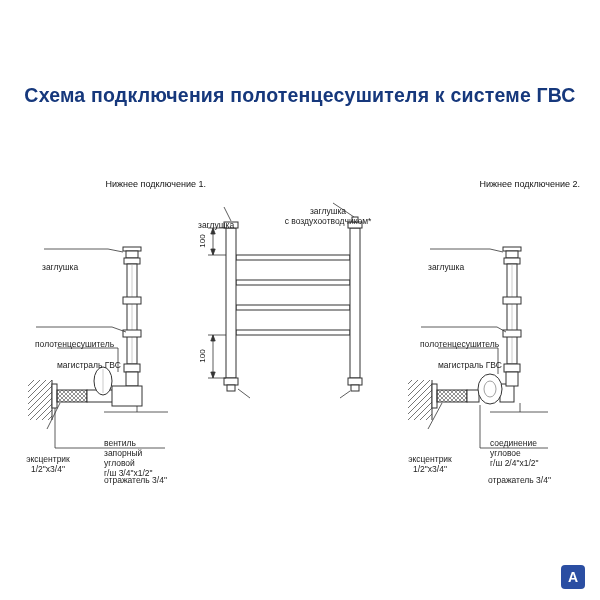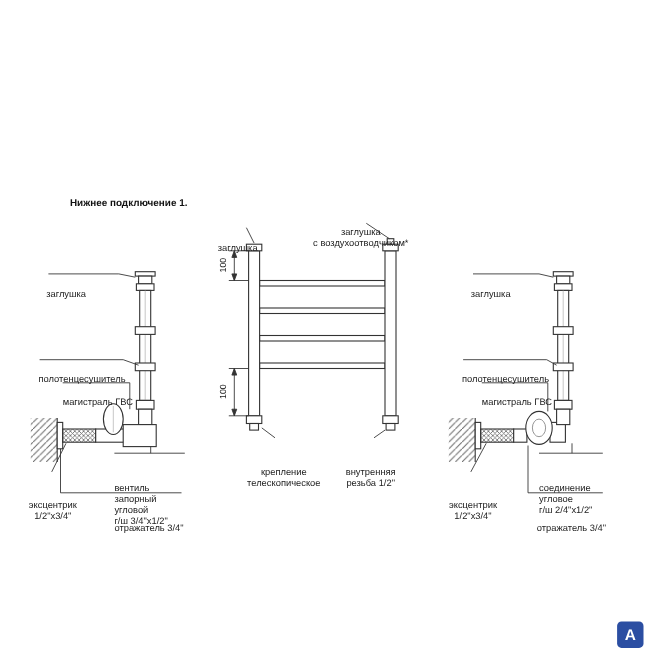--- a/index.html
+++ b/index.html
@@ -1,20 +1,20 @@
 <!DOCTYPE html>
 <html><head>
 <meta charset="utf-8">
 <style>
   * { margin:0; padding:0; box-sizing:border-box; }
   html,body { width:600px; height:600px; background:#fff; font-family:"Liberation Sans", sans-serif; }
   .stage { position:relative; width:600px; height:600px; background:#fff; overflow:hidden; }
   .title { position:absolute; left:0; top:84px; width:600px; text-align:center;
            font-size:19.5px; font-weight:bold; color:#16387c; letter-spacing:0.2px; }
-  .hdr { position:absolute; font-size:9px; font-weight:bold; color:#111; text-align:center; line-height:13px; }
+  .hdr { position:absolute; font-size:9px; font-weight:normal; color:#111; text-align:right; line-height:13px; }
   .lbl { position:absolute; font-size:8.5px; line-height:10px; color:#222; white-space:pre-line;margin-top:24px; }
   .ctr { text-align:center; }
   .dim { position:absolute; width:24px; height:10px; font-size:8px; color:#222; text-align:center;
          transform:rotate(-90deg); transform-origin:center; }
   svg.art { position:absolute; left:0; top:0; }
   .logo { position:absolute; left:561px; top:565px; width:24px; height:24px;
           background:#2b4ea2; border-radius:4px; color:#fff; font-weight:bold; font-size:14px;
           display:flex; align-items:center; justify-content:center; }
 </style>
 </head>
@@ -126,43 +126,41 @@
       <polyline points="430,249 490,249 503,252"></polyline>
       <polyline points="421,327 497,327 506,332"></polyline>
       <polyline points="438,348 498,348 498,374"></polyline>
       <line x1="428" y1="429" x2="442" y2="403"></line>
       <line x1="490" y1="412" x2="548" y2="412"></line>
       <line x1="520" y1="403" x2="520" y2="412"></line>
       <polyline points="480,405 480,448 548,448"></polyline>
     </g>
   </svg>
 
+  <div class="title">Схема подключения полотенцесушителя к системе ГВС</div>
 
   <div class="hdr" style="left:28px; top:178px; width:178px;">Нижнее подключение 1.</div>
 
+  <div class="hdr" style="left:398px; top:178px; width:182px;">Нижнее подключение 2.</div>
 
   <div class="lbl" style="left:42px; top:238px;">заглушка</div>
   <div class="lbl" style="left:35px; top:315px;">полотенцесушитель</div>
   <div class="lbl" style="left:57px; top:336px;">магистраль ГВС</div>
   <div class="lbl ctr" style="left:18px; top:430px; width:60px;">эксцентрик
 1/2"х3/4"</div>
   <div class="lbl" style="left:104px; top:414px; width:72px;">вентиль запорный
 угловой
 г/ш 3/4"х1/2"</div>
   <div class="lbl" style="left:104px; top:451px;">отражатель 3/4"</div>
 
   <div class="lbl" style="left:198px; top:196px;">заглушка</div>
   <div class="lbl ctr" style="left:278px; top:182px; width:100px;">заглушка
 с воздухоотводчиком*</div>
   <div class="dim" style="left:191px; top:236px;">100</div>
   <div class="dim" style="left:191px; top:351px;">100</div>
-  <div class="lbl ctr" style="left:216px; top:400px; width:84px;">крепление
-телескопическое</div>
-  <div class="lbl ctr" style="left:300px; top:400px; width:74px;">внутренняя
-резьба 1/2"</div>
 
   <div class="lbl" style="left:428px; top:238px;">заглушка</div>
   <div class="lbl" style="left:420px; top:315px;">полотенцесушитель</div>
   <div class="lbl" style="left:438px; top:336px;">магистраль ГВС</div>
   <div class="lbl ctr" style="left:400px; top:430px; width:60px;">эксцентрик
 1/2"х3/4"</div>
   <div class="lbl" style="left:490px; top:414px; width:72px;">соединение
 угловое
 г/ш 2/4"х1/2"</div>
   <div class="lbl" style="left:488px; top:451px;">отражатель 3/4"</div>

